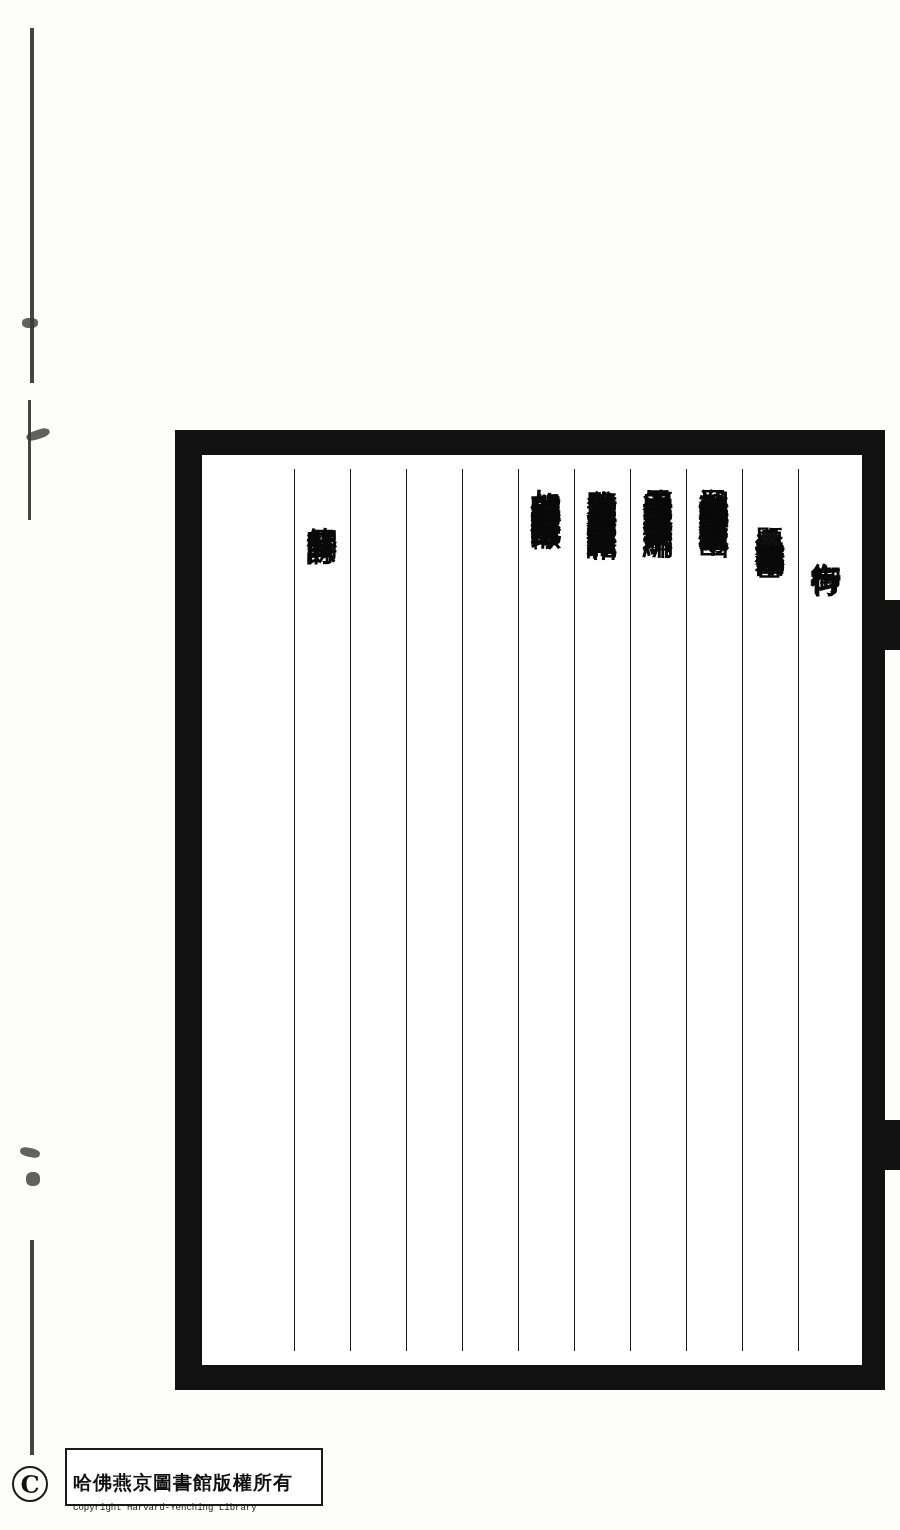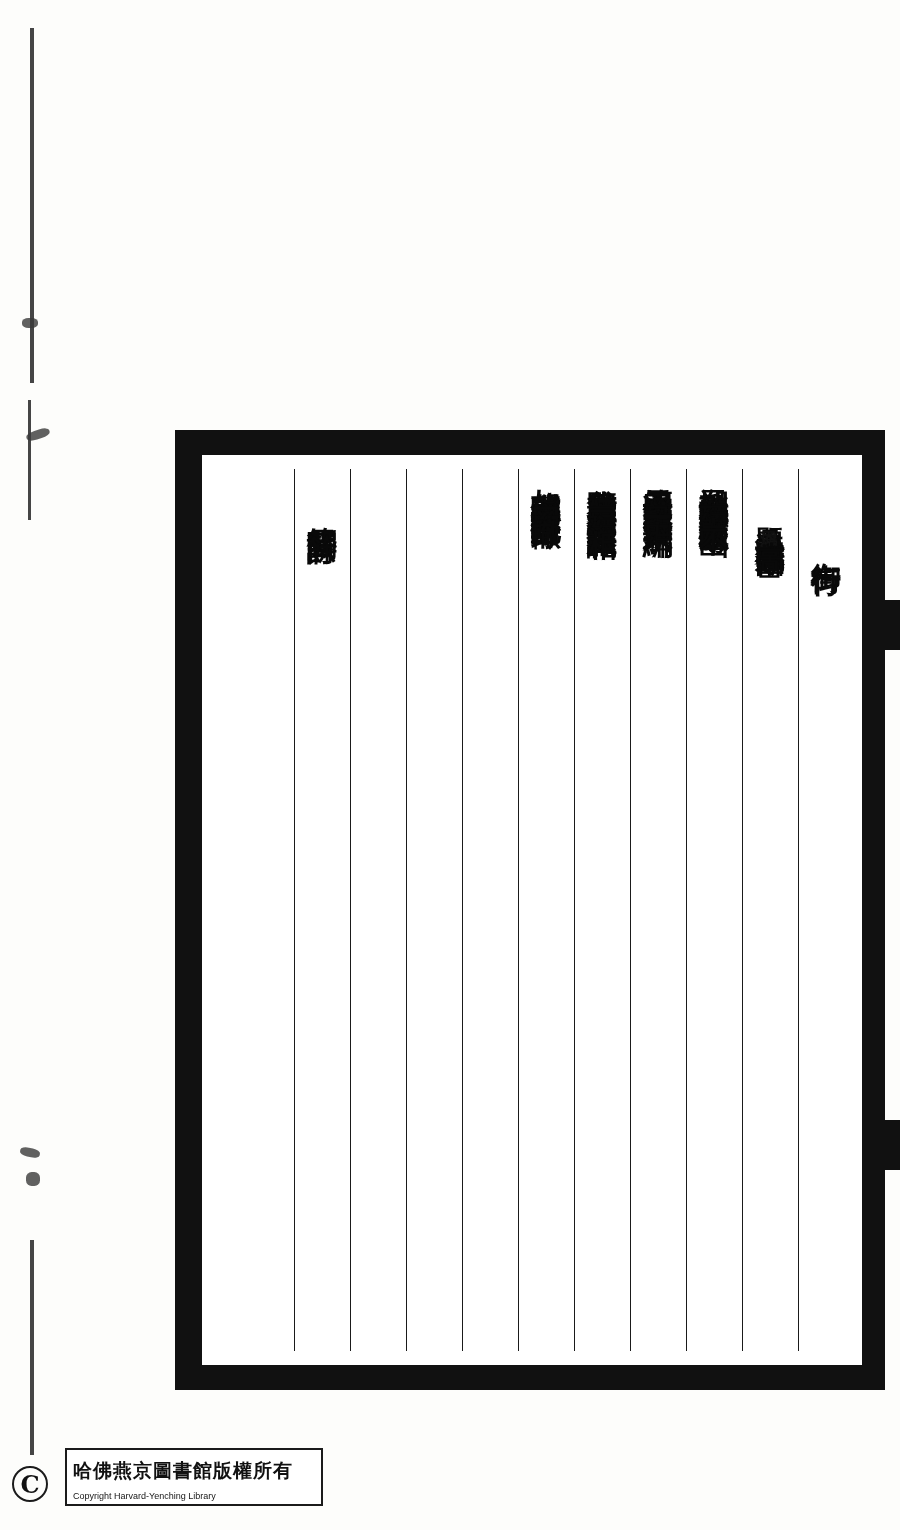--- a/index.html
+++ b/index.html
@@ -121,32 +121,32 @@
   
   .stamp {
     position: absolute;
     left: 65px;
     top: 1448px;
     width: 258px;
     height: 58px;
     border: 2px solid #1b1b1b;
     background: #ffffff;
     box-sizing: border-box;
-    padding: 8px 6px 0 6px;
+    padding: 20px 6px 0 6px;
   }
   .stamp-cn {
     font-family: "DejaVu Serif", serif;
     font-size: 19px;
     font-weight: 700;
     letter-spacing: 1px;
     color: #111;
     white-space: nowrap;
   }
   .stamp-en {
-    font-family: Liberation Sans, sans-serif;
+    font-family: Liberation Mono, monospace;
     font-size: 9px;
     letter-spacing: 0px;
     color: #161616;
     margin-top: 7px;
     white-space: nowrap;
   }
   .c-mark {
     position: absolute;
     left: 12px;
     top: 1466px;

